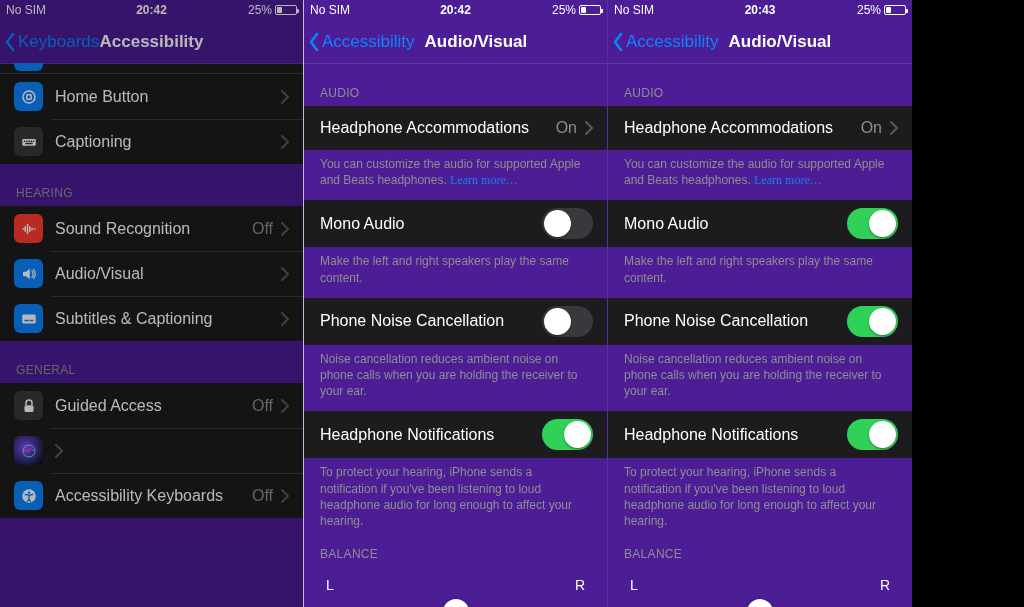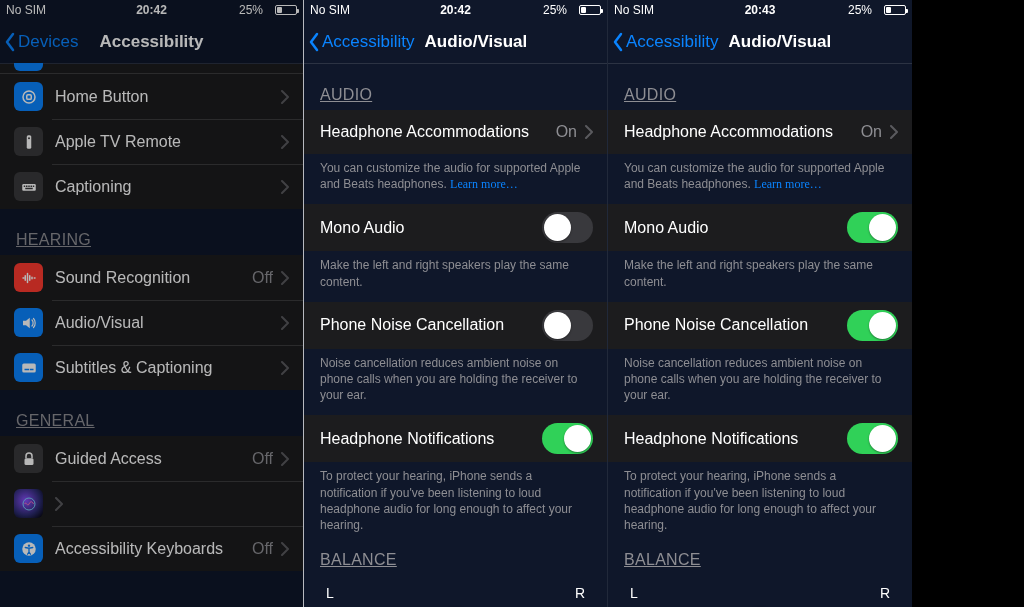--- a/index.html
+++ b/index.html
@@ -8,38 +8,38 @@
     font-family: -apple-system, "SF Pro Text", "Helvetica Neue", Arial, sans-serif;
     color: #fff;
     width: 1024px;
     height: 607px;
     overflow: hidden;
     display: flex;
   }
   .pane {
     width: 304px;
     height: 607px;
-    background: #0f172a;
+    background: #4c1d95;
     position: relative;
     overflow: hidden;
   }
   
   .status-bar {
     height: 20px;
     display: flex;
     align-items: center;
     justify-content: space-between;
     padding: 0 6px;
     font-size: 12px;
     font-weight: 500;
     color: #fff;
   }
   .status-left { width: 80px; text-align: left; }
   .status-center { flex: 1; text-align: center; font-weight: 700; }
-  .status-right { width: 80px; text-align: right; display: flex; align-items: center; justify-content: flex-end; gap: 12px; }
+  .status-right { width: 80px; text-align: right; display: flex; align-items: center; justify-content: flex-end; gap: 3px; }
   .battery {
     display: inline-block;
     width: 22px;
     height: 10px;
     border: 1px solid #fff;
     border-radius: 2px;
     position: relative;
   }
   .battery::after {
     content: "";
@@ -107,26 +107,25 @@
     background: rgba(0,0,0,0.28);
     pointer-events: none;
     z-index: 5;
   }
   
   .pane.p1 { border-right: 1.5px solid rgba(255,255,255,0.7); }
   .pane.p2 { border-right: 0.5px solid rgba(255,255,255,0.08); }
 
   
   .section-header {
-    font-size: 16px;
+    font-size: 12px;
     letter-spacing: 0.3px;
     color: #8e8e93;
     padding: 22px 16px 6px;
     text-transform: uppercase;
-    text-decoration: underline;
   }
 
   
   .group { background: #1c1c1e; }
   .cell {
     display: flex;
     align-items: center;
     min-height: 44px;
     padding: 8px 14px 8px 14px;
     position: relative;
@@ -284,52 +283,38 @@
     </div>
   </div>
 
   <div class="nav-bar">
     <div class="nav-back">
       <span class="chev">
         <svg viewBox="0 0 12 20" fill="none">
             <path d="M9 2 L3 10 L9 18" stroke="#0a84ff" stroke-width="2.5" stroke-linecap="round" stroke-linejoin="round"></path>
           </svg>
       </span>
-      <span>Devices</span>
+      <span>Keyboards</span>
     </div>
     <div class="nav-title-abs">Accessibility</div>
   </div>
 
   <div class="partial-cell">
       <span class="ic"></span>
     </div>
 
   <div class="group">
     <div class="cell">
       <span class="icon" style="background:#0a84ff">
         <svg viewBox="0 0 24 24">
             <circle cx="12" cy="12" r="8" fill="none" stroke="#fff" stroke-width="2"></circle>
             <rect x="9" y="9" width="6" height="6" rx="1.5" fill="none" stroke="#fff" stroke-width="2"></rect>
           </svg>
       </span>
       <span class="label">Home Button</span>
-      <span class="chevron">
-          <svg viewBox="0 0 8 14">
-            <path d="M1 1 L7 7 L1 13" stroke="#5a5a5e" stroke-width="2" fill="none" stroke-linecap="round" stroke-linejoin="round"></path>
-          </svg>
-        </span>
-    </div>
-    <div class="cell">
-      <span class="icon" style="background:#3a3a3c">
-        <svg viewBox="0 0 24 24">
-            <rect x="9" y="3" width="6" height="18" rx="2" fill="#fff"></rect>
-            <circle cx="12" cy="7" r="1.3" fill="#3a3a3c"></circle>
-          </svg>
-      </span>
-      <span class="label">Apple TV Remote</span>
       <span class="chevron">
           <svg viewBox="0 0 8 14">
             <path d="M1 1 L7 7 L1 13" stroke="#5a5a5e" stroke-width="2" fill="none" stroke-linecap="round" stroke-linejoin="round"></path>
           </svg>
         </span>
     </div>
     <div class="cell">
       <span class="icon" style="background:#3a3a3c">
         <svg viewBox="0 0 24 24">
             <rect x="3" y="8" width="18" height="9" rx="1.5" fill="#fff"></rect>

